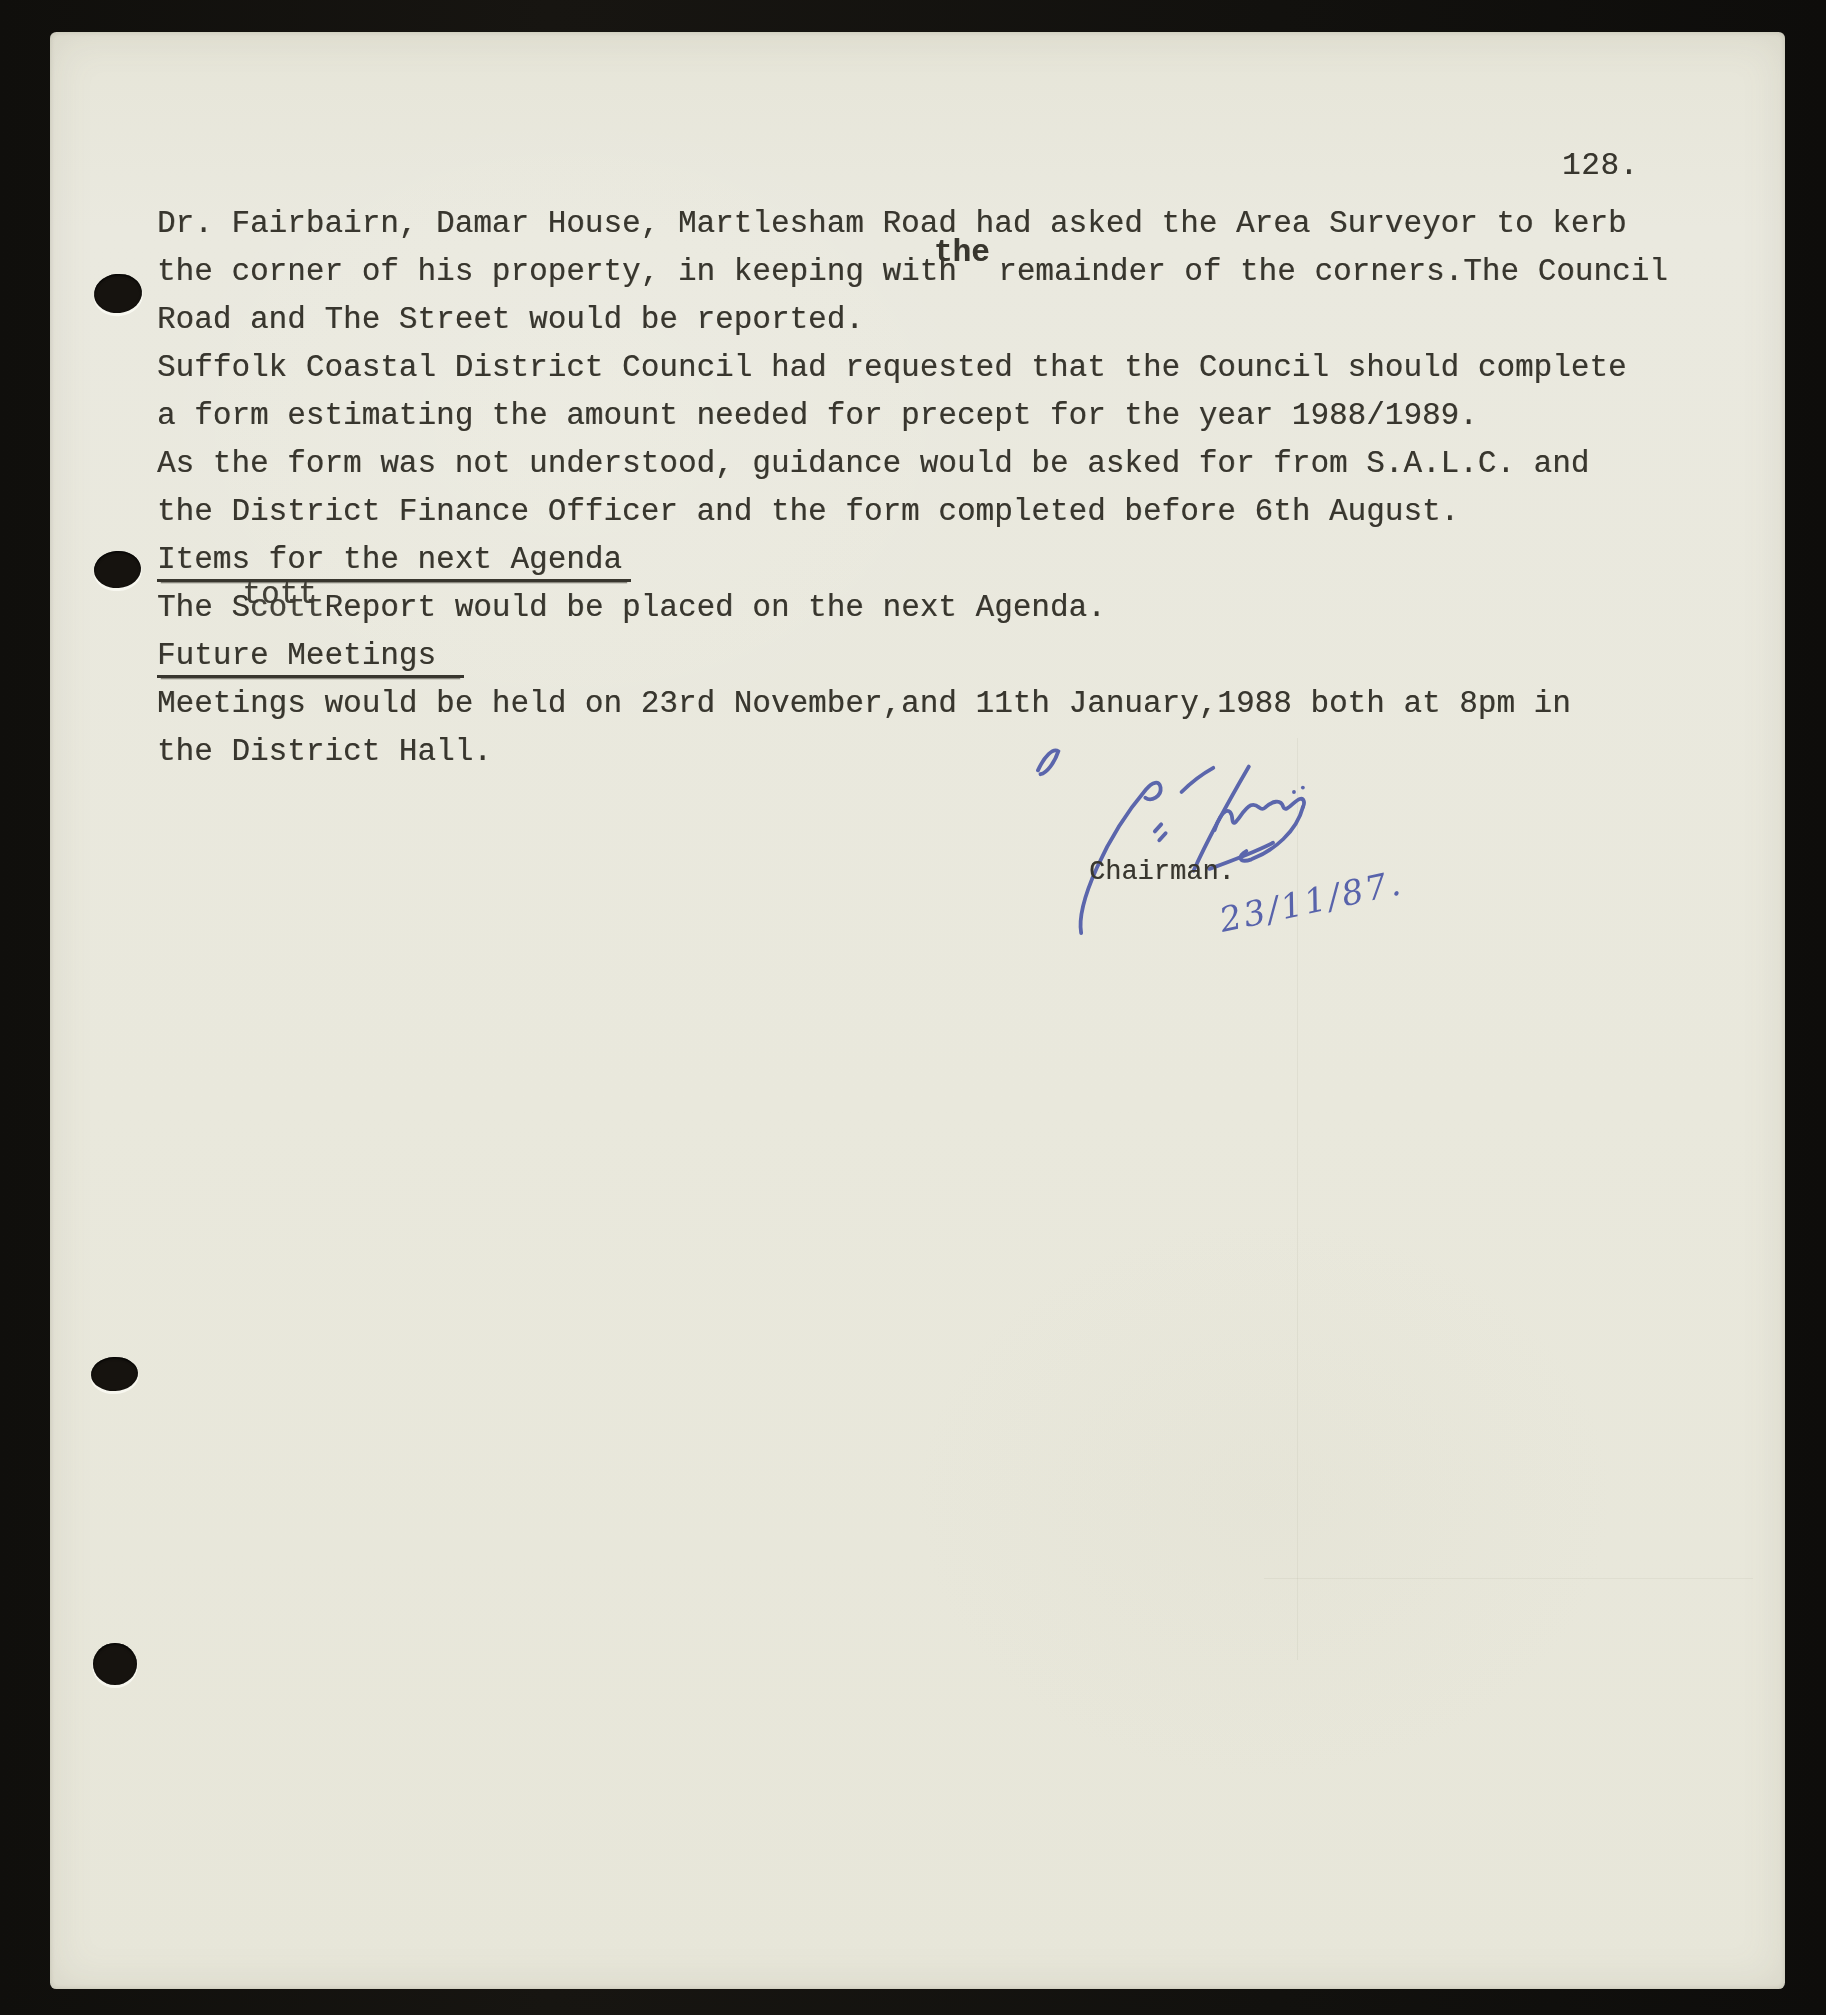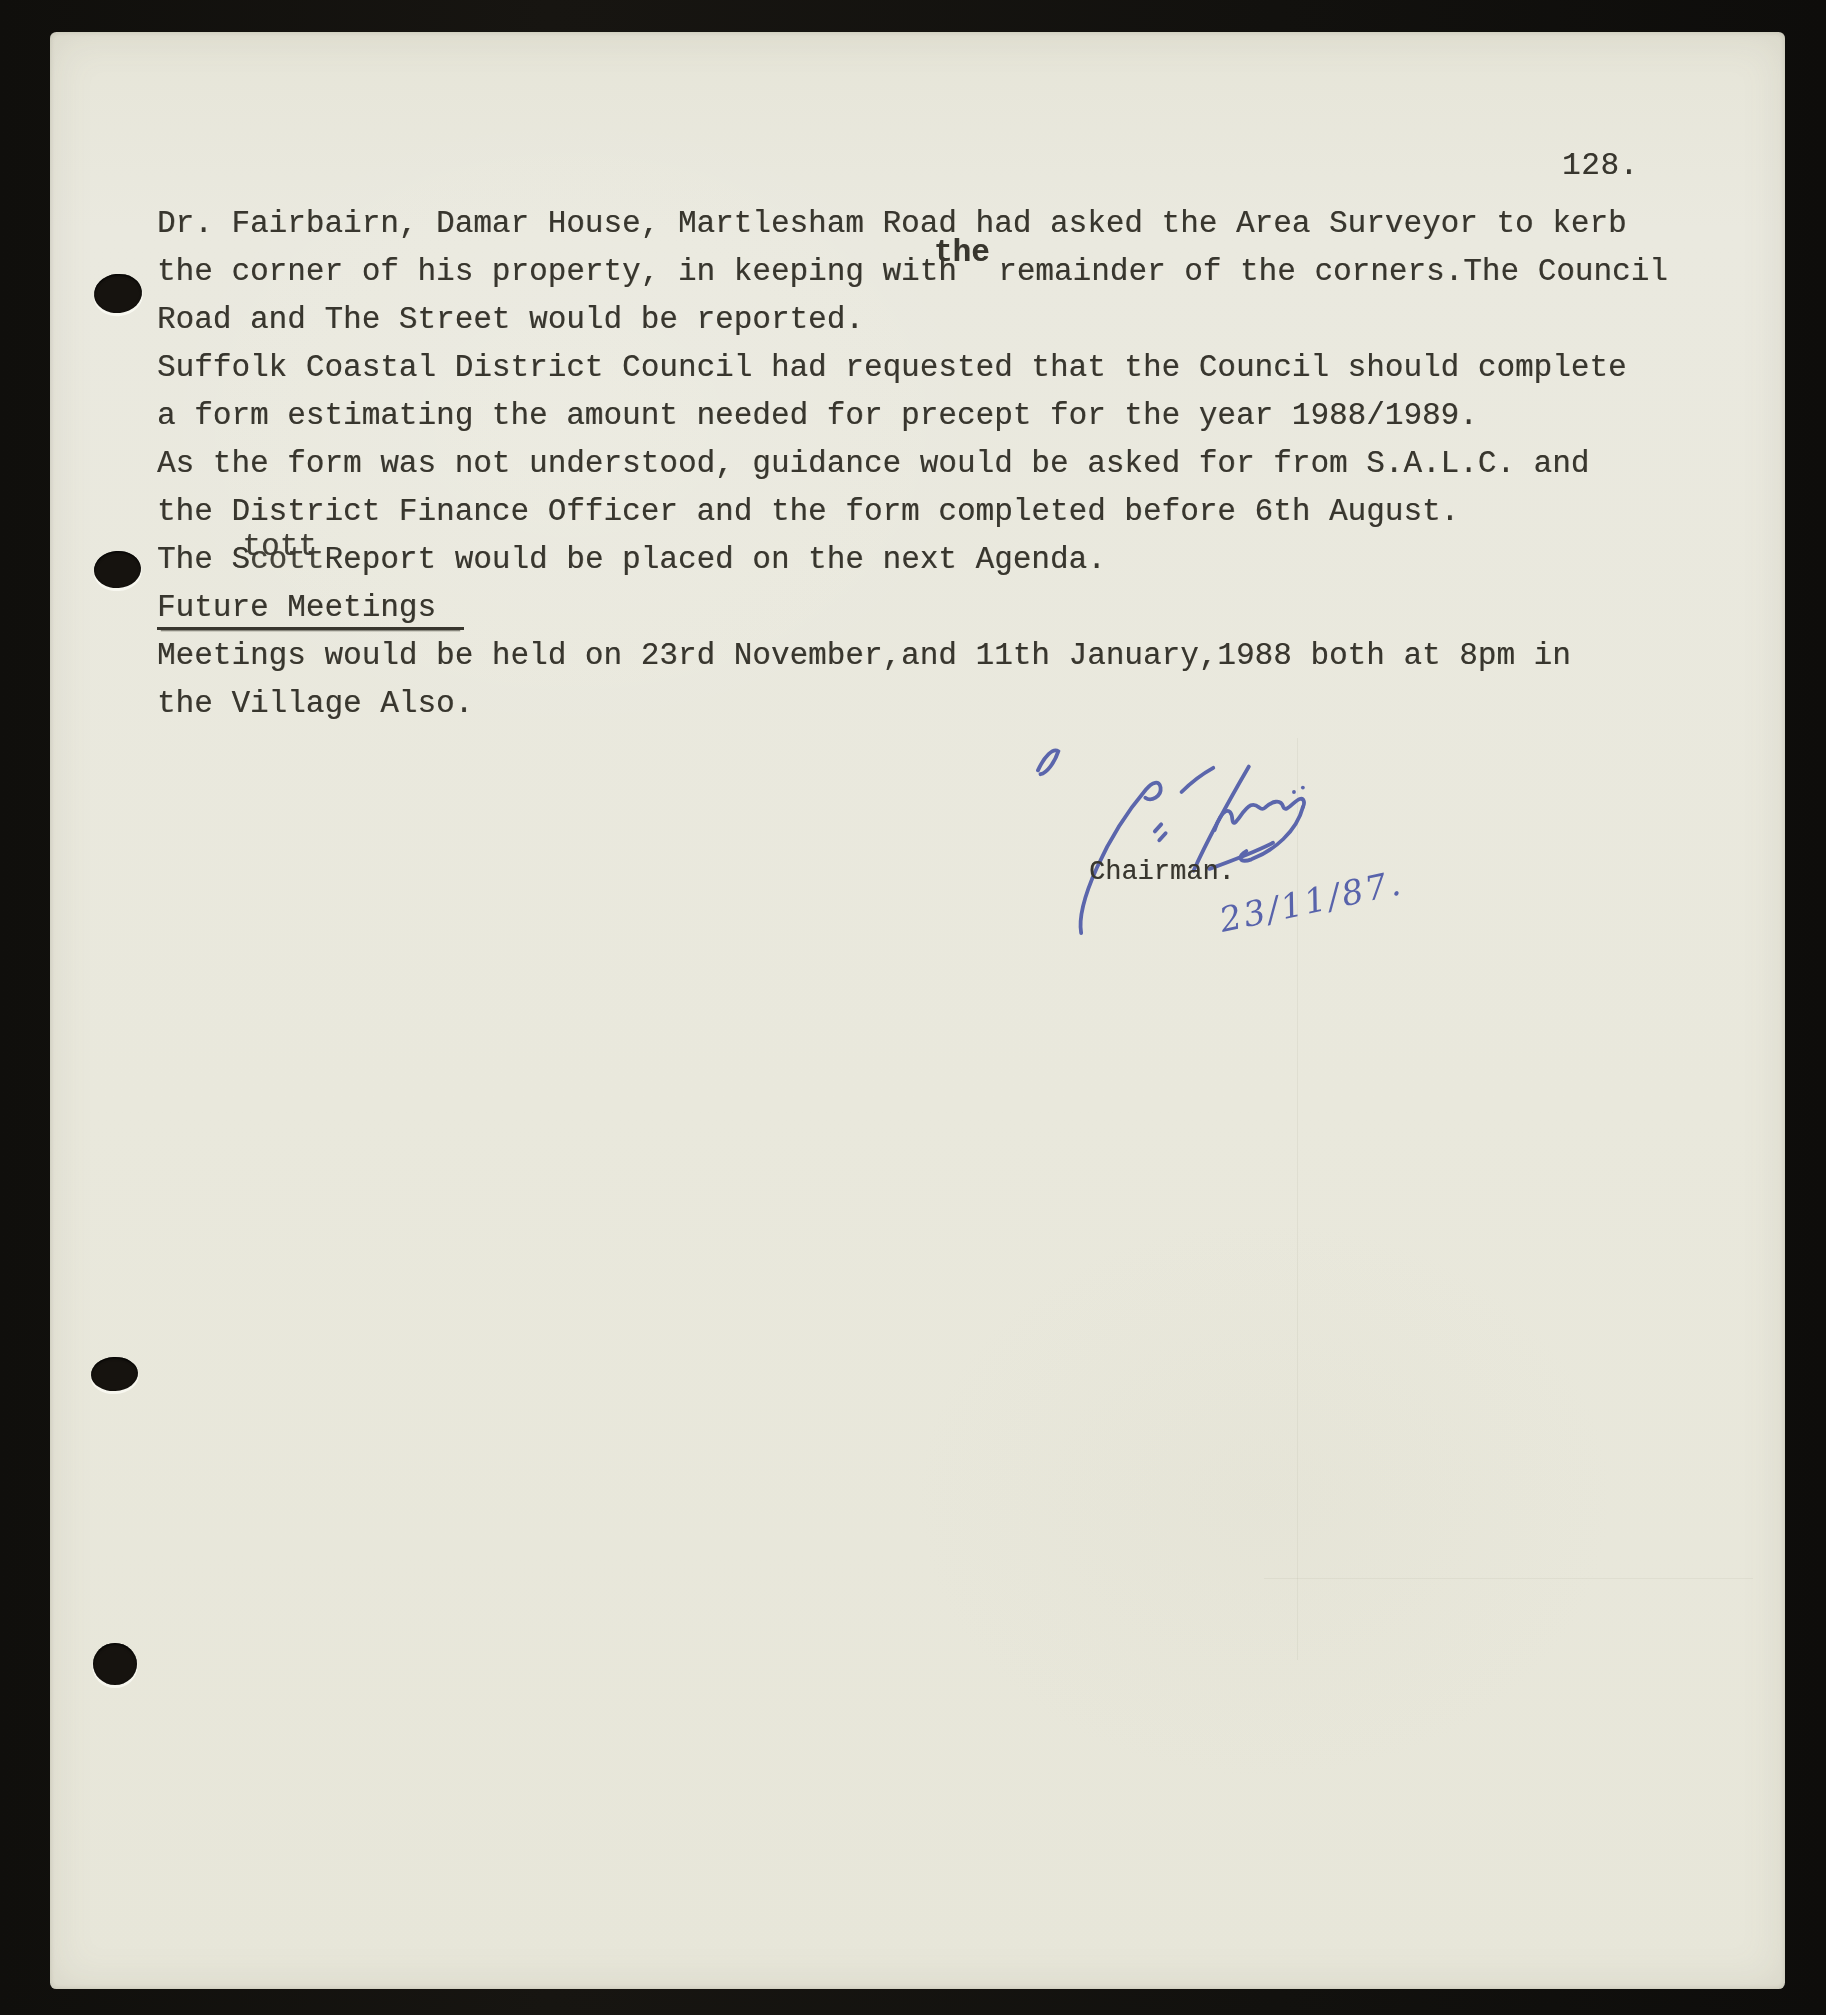--- a/index.html
+++ b/index.html
@@ -87,24 +87,25 @@
   <div class="page-number">128.</div>
 
   <div class="typed-block">
       <div class="tline">Dr. Fairbairn, Damar House, Martlesham Road had asked the Area Surveyor to kerb</div>
       <div class="tline">the corner of his property, in keeping with<span class="raised">the</span> remainder of the corners.The Council</div>
       <div class="tline">Road and The Street would be reported.</div>
       <div class="tline">Suffolk Coastal District Council had requested that the Council should complete</div>
       <div class="tline">a form estimating the amount needed for precept for the year 1988/1989.</div>
       <div class="tline">As the form was not understood, guidance would be asked for from S.A.L.C. and</div>
       <div class="tline">the District Finance Officer and the form completed before 6th August.</div>
+      <div class="tline"><span class="ul">Items for the next Agenda</span></div>
       <div class="tline">The S<span class="corr"><span class="base">cott</span><span class="over">tott</span></span>Report would be placed on the next Agenda.</div>
       <div class="tline"><span class="ul">Future Meetings </span></div>
       <div class="tline">Meetings would be held on 23rd November,and 11th January,1988 both at 8pm in</div>
-      <div class="tline">the Village Also.</div>
+      <div class="tline">the District Hall.</div>
     </div>
 
   <svg class="signature-svg" width="369" height="216" viewBox="0 0 580 340">
     <g fill="none" stroke="#4c58a7" stroke-width="6" stroke-linecap="round" opacity="0.9">
       <path d="M 110,318 C 102,272 150,165 212,92 C 222,80 233,77 235,89 C 237,103 220,112 211,105"></path>
       <path d="M 226,158 l 10,-11"></path>
       <path d="M 233,172 l 10,-11"></path>
       <path d="M 42,62 C 52,40 66,26 74,32 C 68,50 56,66 46,68"></path>
       <path d="M 268,96 C 284,80 300,68 318,58"></path>
       <path d="M 287,220 C 306,178 346,104 374,56"></path>

